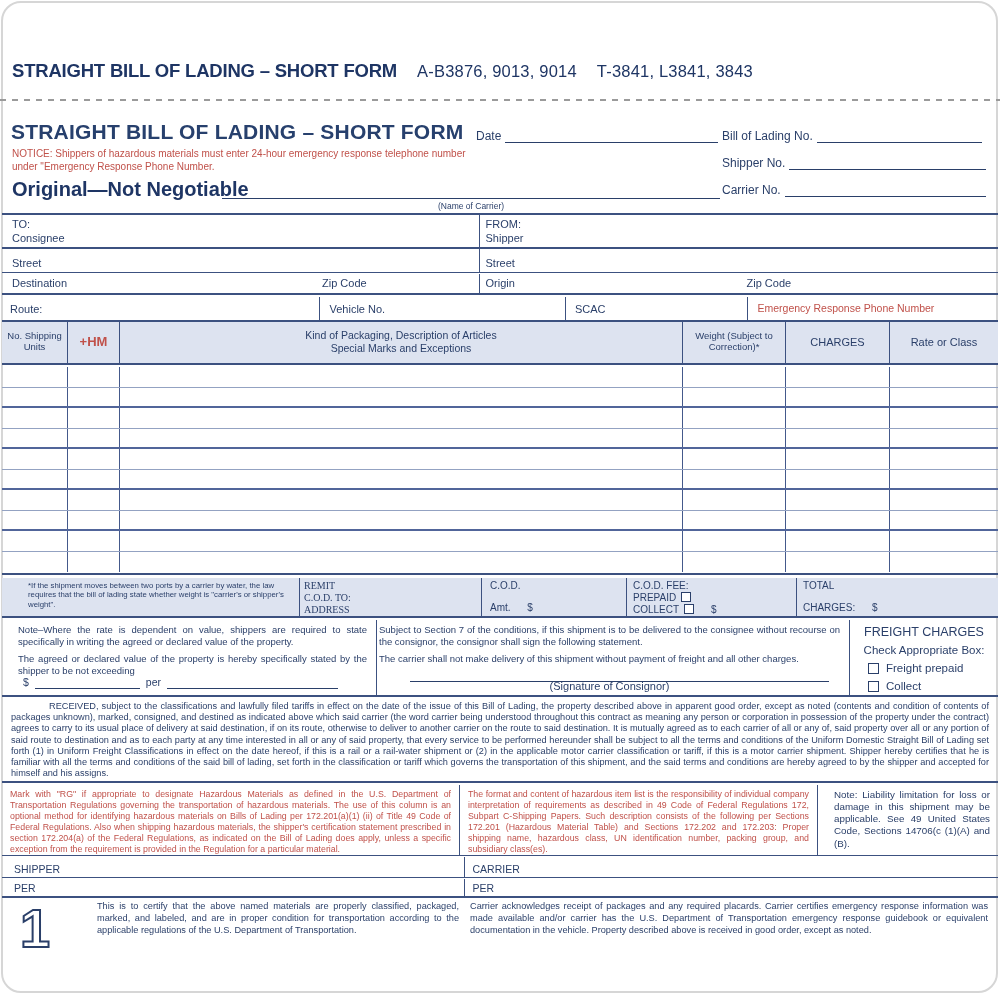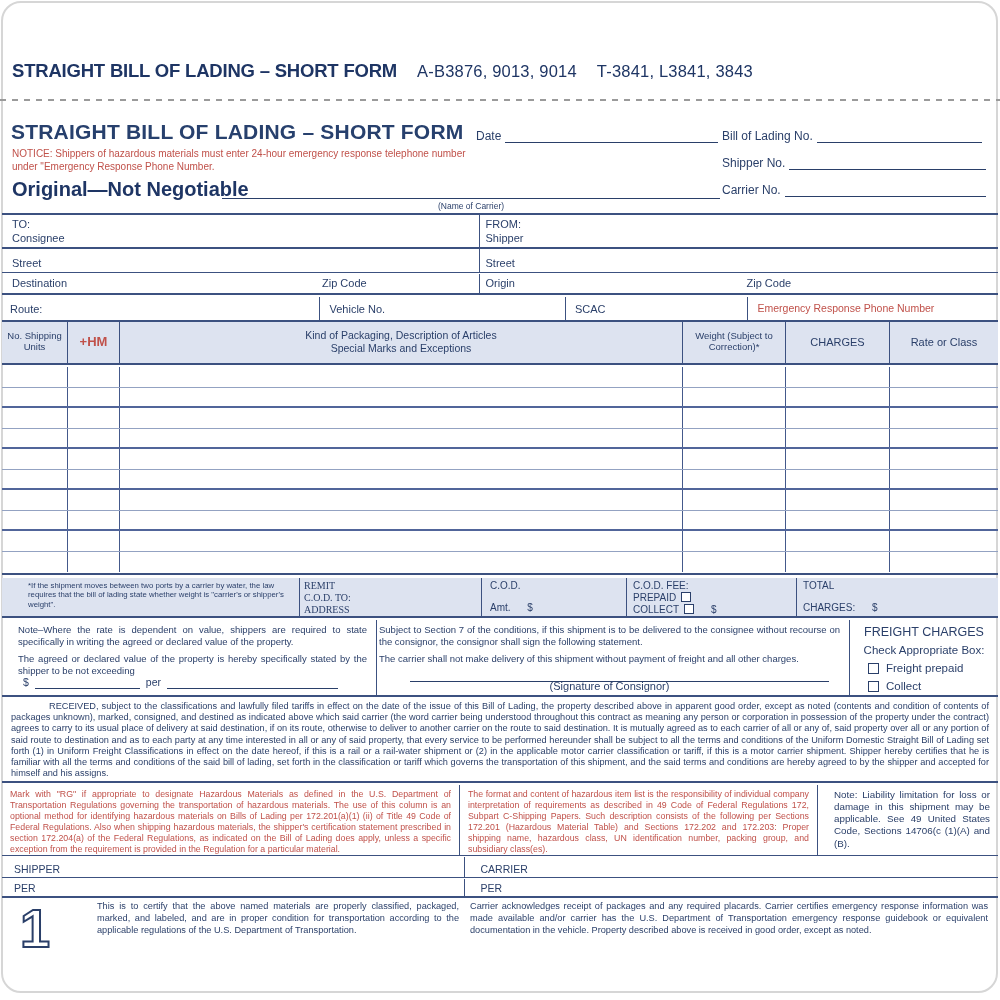--- a/index.html
+++ b/index.html
@@ -90,21 +90,21 @@
   .hazrow{position:absolute; left:2px; right:2px; top:785px; height:70.5px; border-bottom:1.5px solid var(--line);}
   .hazcell{position:absolute; top:0; bottom:0; border-right:1.5px solid var(--line); padding:4px 8px; line-height:1.24; text-align:justify;}
   .hazcell.last{border-right:none;}
   .redtext{color:var(--red); font-size:8.8px;}
   .liability{font-size:9.8px;}
   
   .sigrow{position:absolute; left:2px; right:2px;}
   #sig-r1{top:856.5px; height:21px; border-bottom:1.5px solid var(--line);}
   #sig-r2{top:879px; height:19px; border-bottom:2px solid var(--line);}
   .sig-l{position:absolute; left:0; top:0; bottom:0; width:463px; border-right:1.5px solid var(--line); display:flex; align-items:flex-end; padding:0 0 2px 12px; font-size:10.5px;}
-  .sig-r{position:absolute; left:464.5px; right:0; top:0; bottom:0; display:flex; align-items:flex-end; padding:0 0 2px 14px; font-size:10.5px;text-align:right;}
+  .sig-r{position:absolute; left:464.5px; right:0; top:0; bottom:0; display:flex; align-items:flex-end; padding:0 0 2px 6px; font-size:10.5px;text-align:right;}
   
   .copy-num{position:absolute; left:14px; top:902px;}
   .foot-par{position:absolute; top:901px; font-size:9.2px; line-height:1.28; text-align:justify;}
   #foot-l{left:97px; width:362px;}
   #foot-r{left:470px; width:518px;}
 </style>
 </head>
 <body>
 
 <div class="page">

